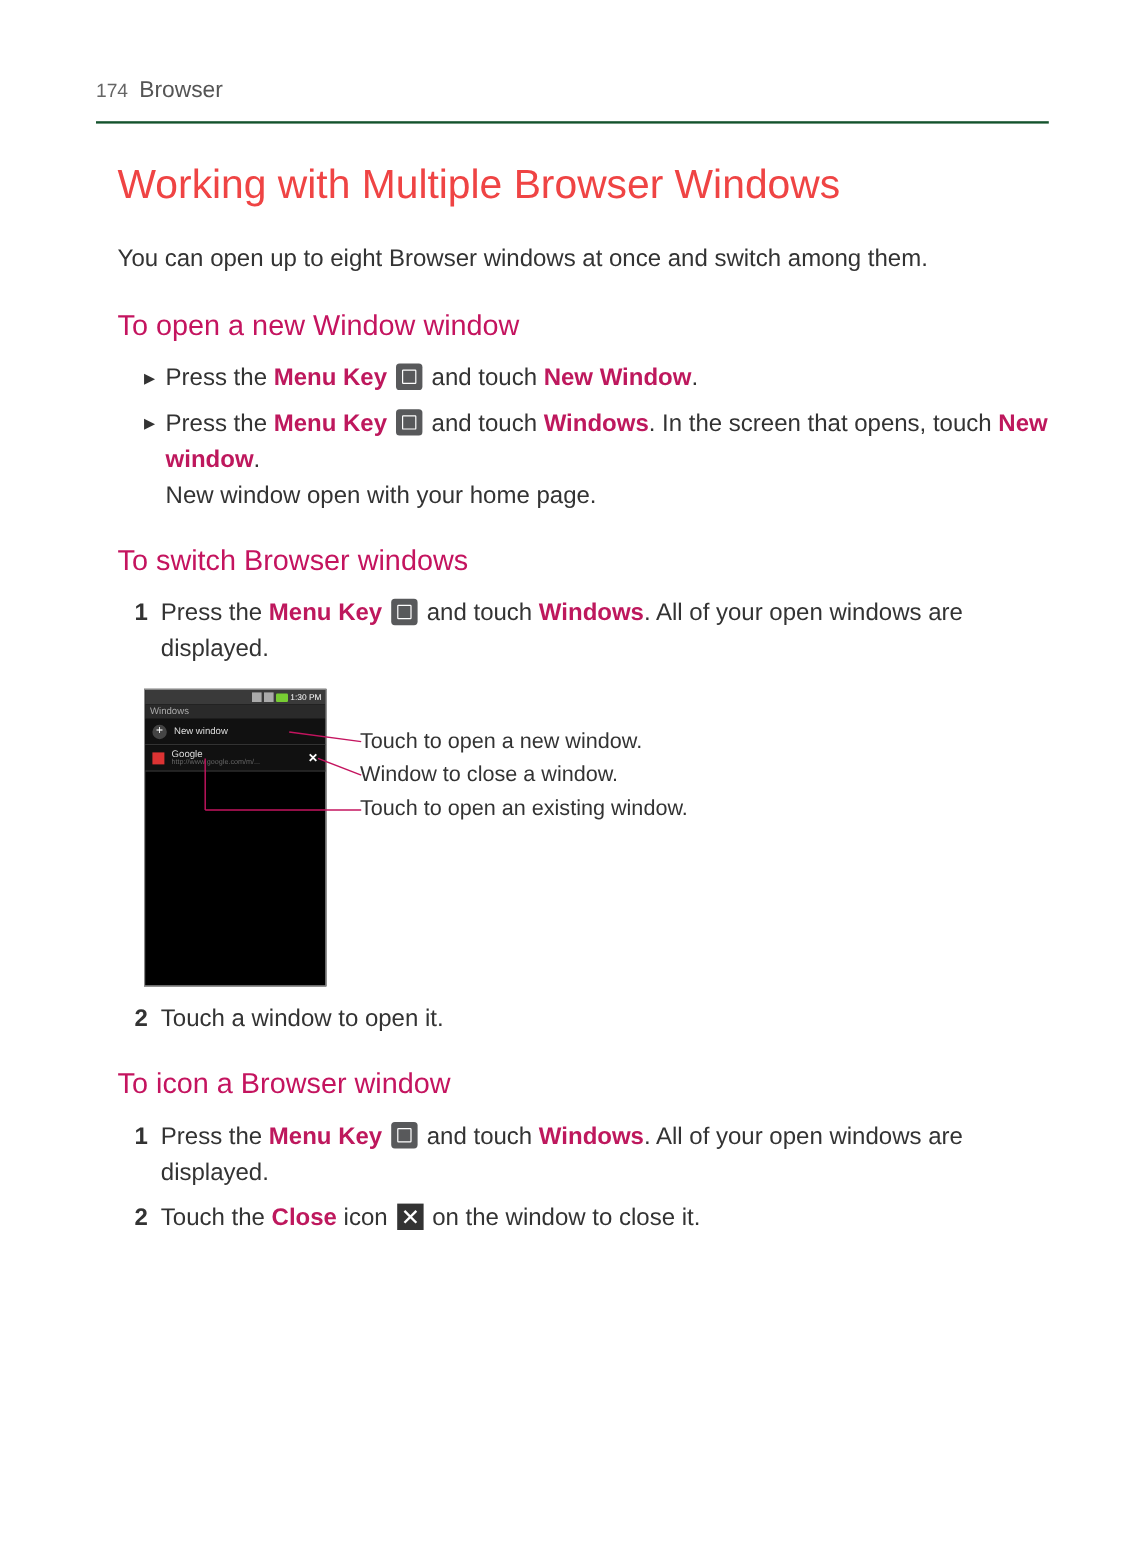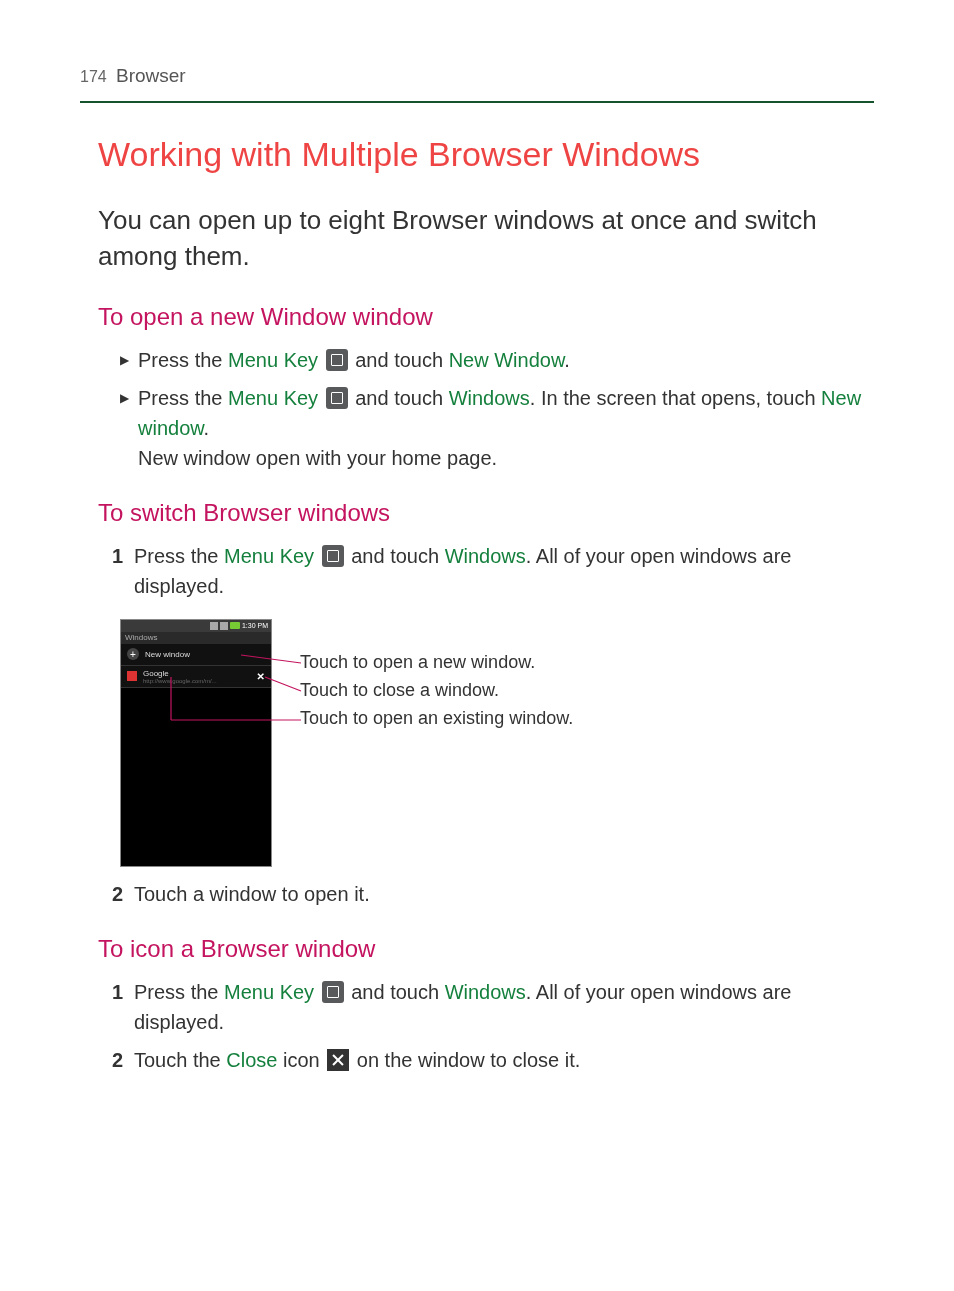--- a/index.html
+++ b/index.html
@@ -20,21 +20,21 @@
   }
   .page-number { font-size: 16px; color: #666; margin-right: 4px; }
   h1 {
     font-size: 34px;
     font-weight: normal;
     color: #ef4444;
     margin-bottom: 28px;
     margin-left: 18px;
   }
   .intro {
-    font-size: 26px;
+    font-size: 20px;
     line-height: 1.4;
     margin-left: 18px;
     margin-bottom: 28px;
     color: #333;
   }
   h2 {
     font-size: 24px;
     font-weight: normal;
     color: #c4145f;
     margin-left: 18px;
@@ -58,21 +58,21 @@
   .bullet-body .line2 { display: block; }
   .num-list { margin-left: 32px; }
   .num-item {
     display: flex;
     font-size: 20px;
     line-height: 1.5;
     margin-bottom: 8px;
   }
   .num-marker { flex: 0 0 22px; font-weight: bold; color: #333; }
   .num-body { flex: 1; }
-  .bold { font-weight: normal; color: #15803d; margin-top: 41px; }
+  .bold { font-weight: bold; color: #be185d; margin-top: 41px; }
   .menu-key-icon {
     display: inline-block;
     width: 22px;
     height: 22px;
     background: #58595b;
     border-radius: 3px;
     vertical-align: -4px;
     position: relative;
     margin: 0 2px;
   }
@@ -251,21 +251,21 @@
     </div>
     <svg class="lines" width="180" height="248">
       <line x1="120" y1="35" x2="180" y2="43" stroke="#c4145f" stroke-width="1.2"></line>
       <line x1="144" y1="57" x2="180" y2="71" stroke="#c4145f" stroke-width="1.2"></line>
       <line x1="50" y1="57" x2="50" y2="100" stroke="#c4145f" stroke-width="1.2"></line>
       <line x1="50" y1="100" x2="180" y2="100" stroke="#c4145f" stroke-width="1.2"></line>
     </svg>
   </div>
   <div class="callouts">
     <div class="callout c1">Touch to open a new window.</div>
-    <div class="callout c2">Touch to close a window.</div>
+    <div class="callout c2">Window to close a window.</div>
     <div class="callout c3">Touch to open an existing window.</div>
   </div>
 </div>
 
 <div class="num-list">
   <div class="num-item">
     <span class="num-marker">2</span>
     <div class="num-body">Touch a window to open it.</div>
   </div>
 </div>

